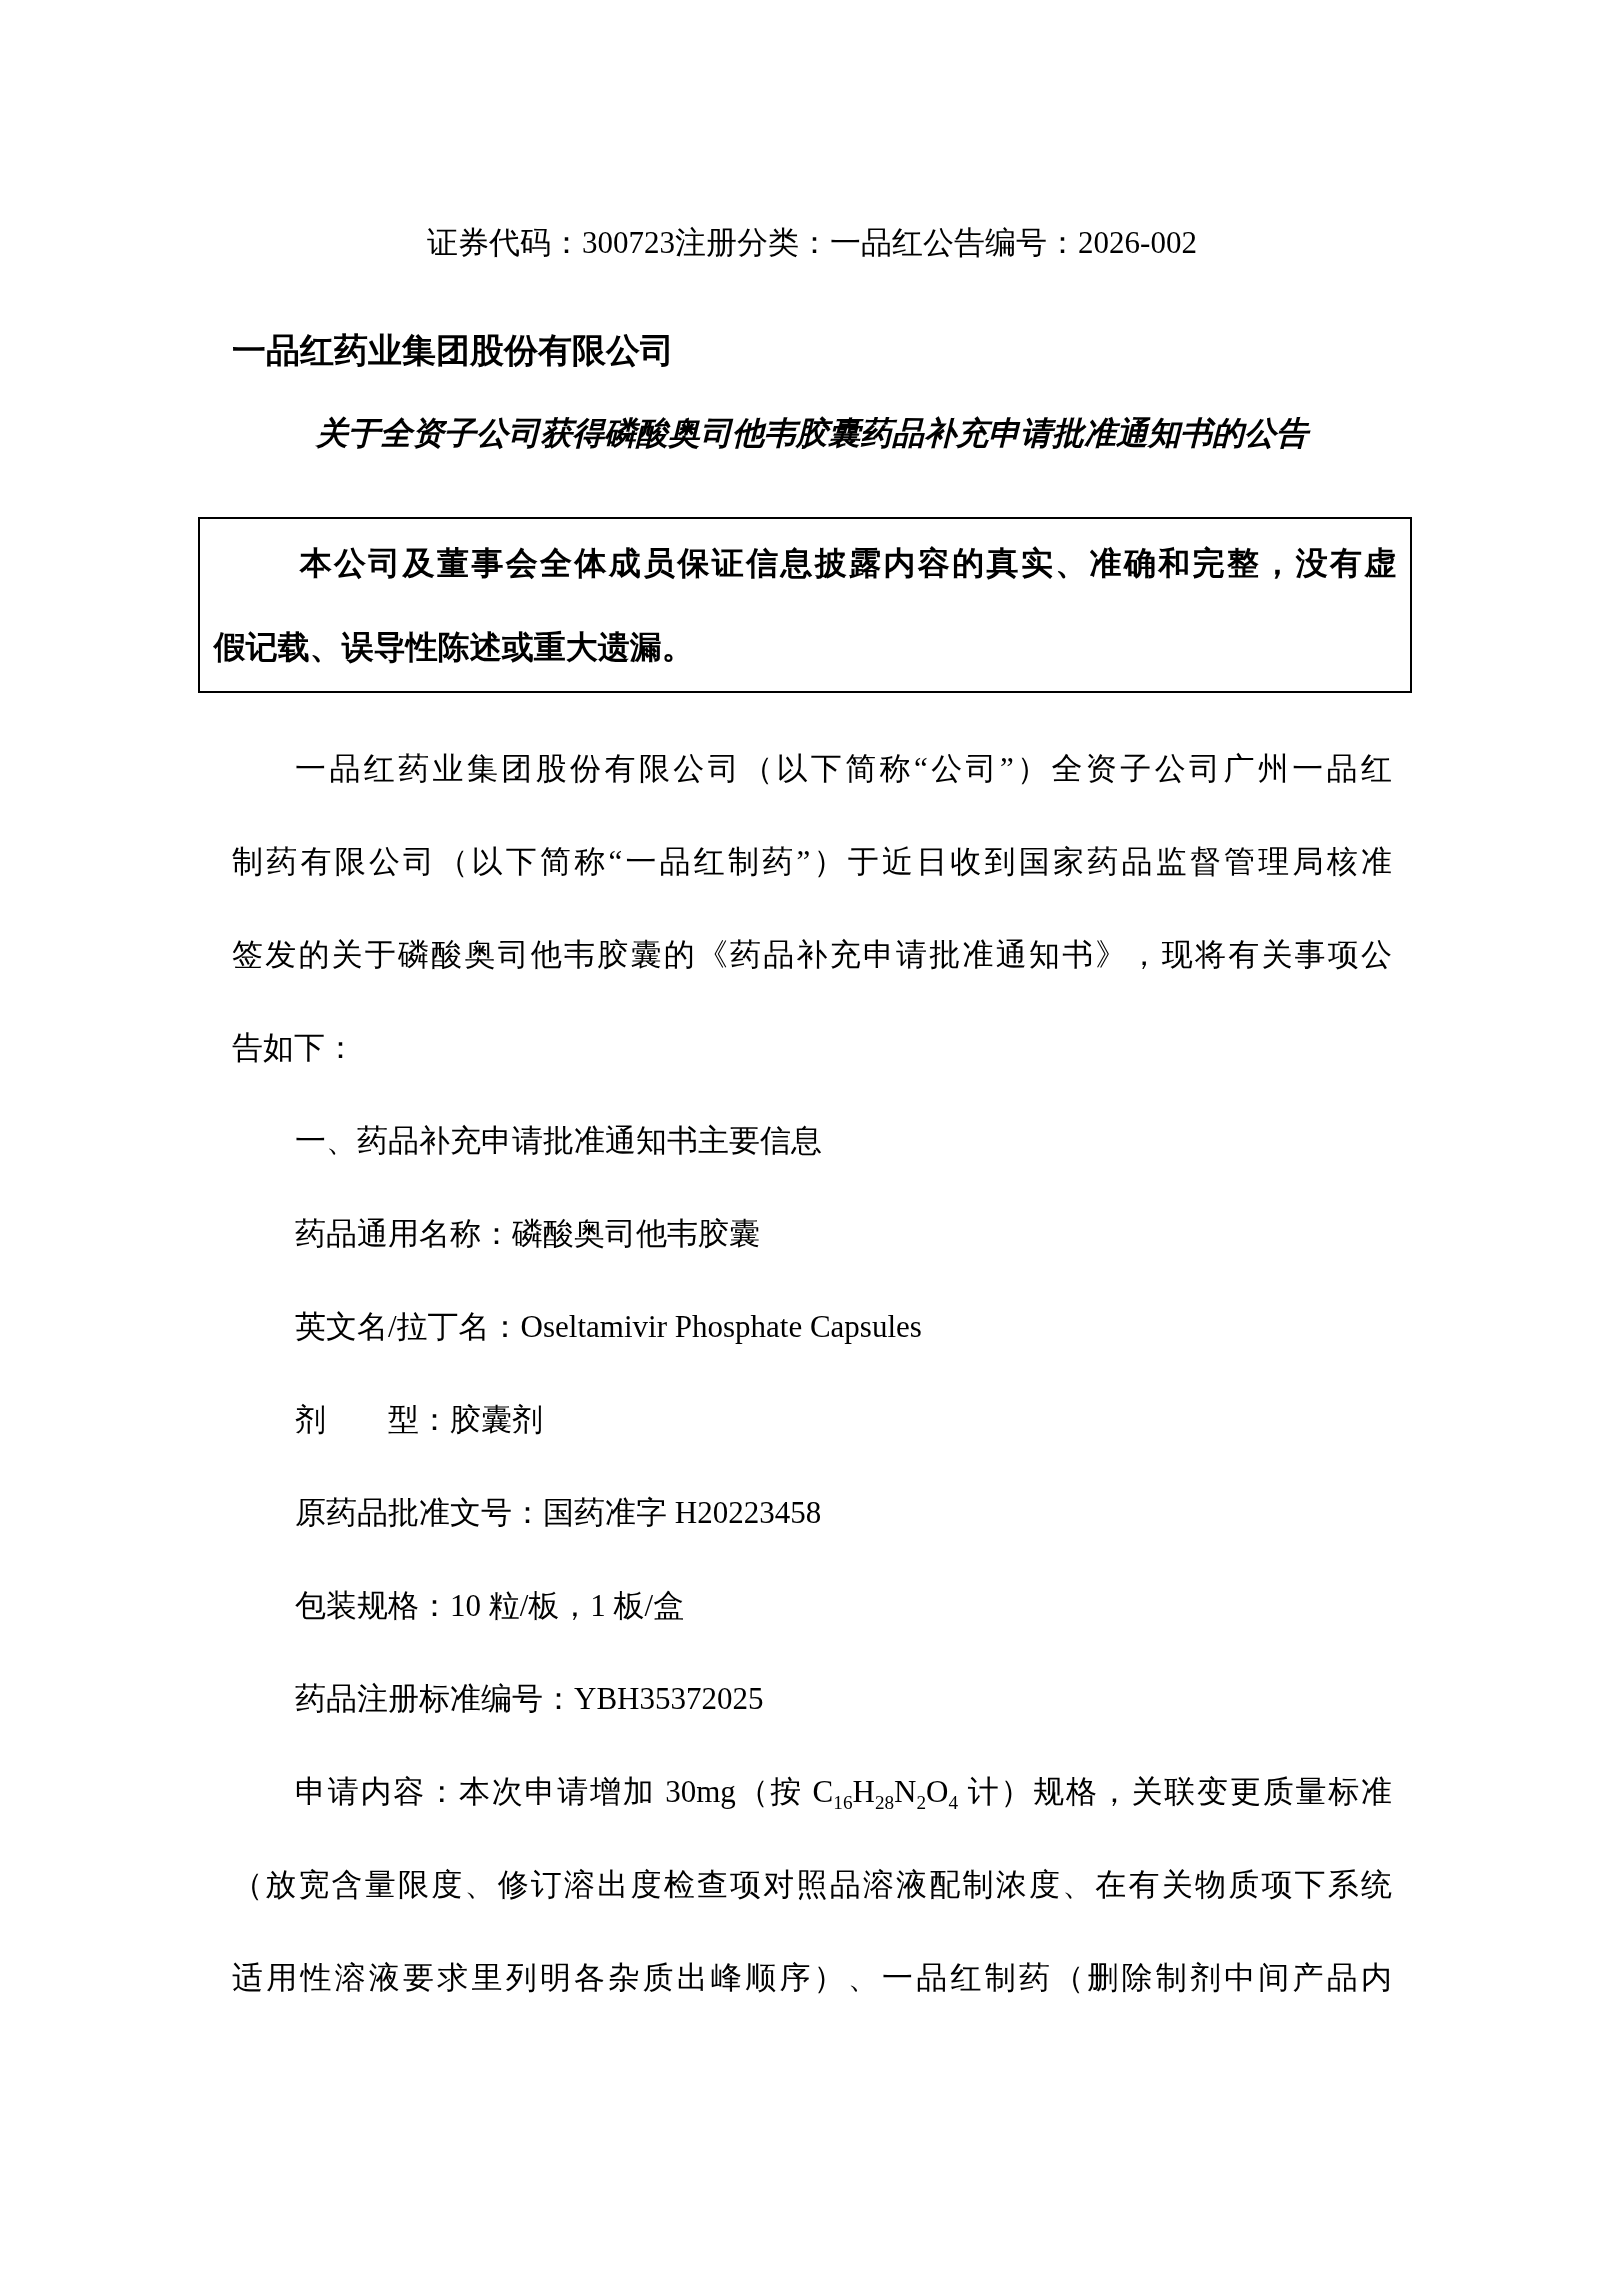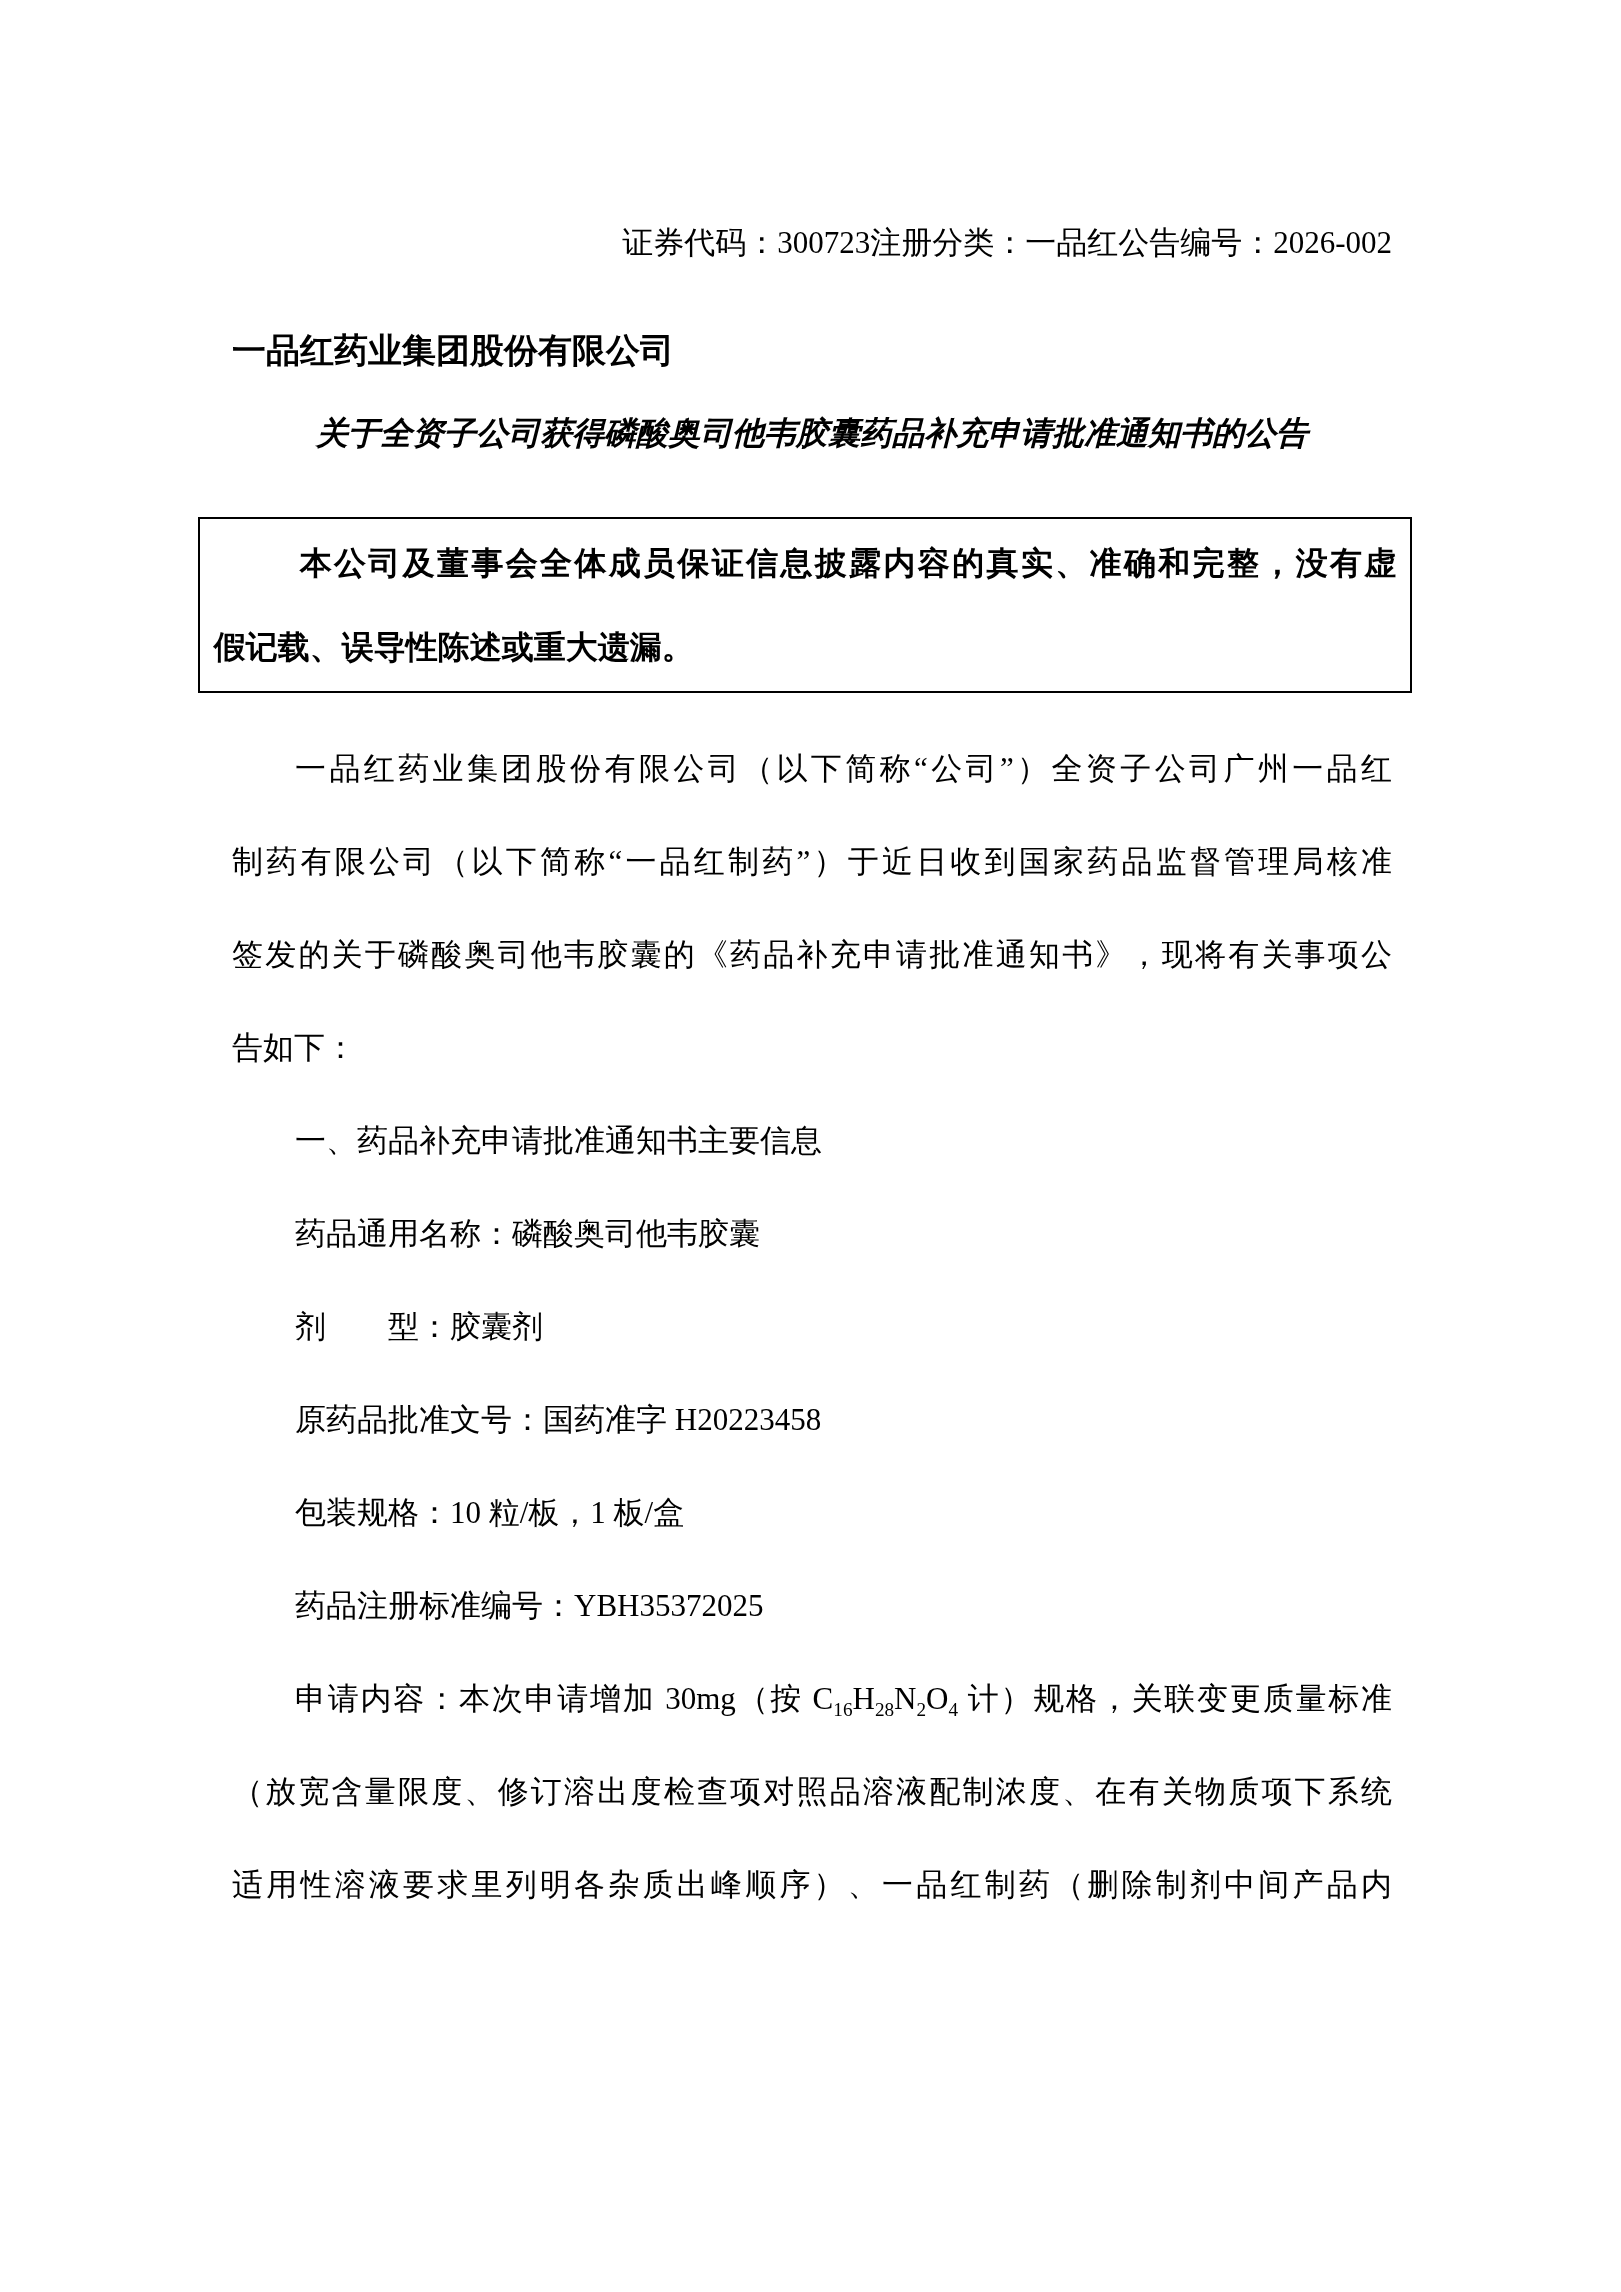--- a/index.html
+++ b/index.html
@@ -12,21 +12,21 @@
     font-family: "Liberation Serif", "DejaVu Serif", serif;
     font-size: 31px;
     overflow: hidden;
   }
   .content {
     padding-left: 232px;
     padding-right: 229px;
   }
   .header-row {
     display: flex;
-    justify-content: flex-end;
+    justify-content: center;
     margin-top: 223px;
     line-height: 39px;
     white-space: nowrap;
   }
   .doc-title {
     margin: 69px 0 0 0;
     text-align: left;
     font-weight: bold;
     font-size: 34px;
     line-height: 39px;
@@ -78,20 +78,21 @@
         <div class="dline">假记载、误导性陈述或重大遗漏。</div>
       </div>
 
     <div class="doc-body">
         <div class="line indent fill">一品红药业集团股份有限公司（以下简称“公司”）全资子公司广州一品红</div>
         <div class="line fill">制药有限公司（以下简称“一品红制药”）于近日收到国家药品监督管理局核准</div>
         <div class="line fill">签发的关于磷酸奥司他韦胶囊的《药品补充申请批准通知书》，现将有关事项公</div>
         <div class="line">告如下：</div>
         <div class="line indent heading">一、药品补充申请批准通知书主要信息</div>
         <div class="line indent">药品通用名称：磷酸奥司他韦胶囊</div>
+        <div class="line indent">英文名/拉丁名：Oseltamivir Phosphate Capsules</div>
         <div class="line indent">剂　　型：胶囊剂</div>
         <div class="line indent">原药品批准文号：国药准字 H20223458</div>
         <div class="line indent">包装规格：10 粒/板，1 板/盒</div>
         <div class="line indent">药品注册标准编号：YBH35372025</div>
         <div class="line indent fill">申请内容：本次申请增加 30mg（按 C<sub>16</sub>H<sub>28</sub>N<sub>2</sub>O<sub>4</sub> 计）规格，关联变更质量标准</div>
         <div class="line fill">（放宽含量限度、修订溶出度检查项对照品溶液配制浓度、在有关物质项下系统</div>
         <div class="line fill">适用性溶液要求里列明各杂质出峰顺序）、一品红制药（删除制剂中间产品内</div>
       </div>
 
   </div>

